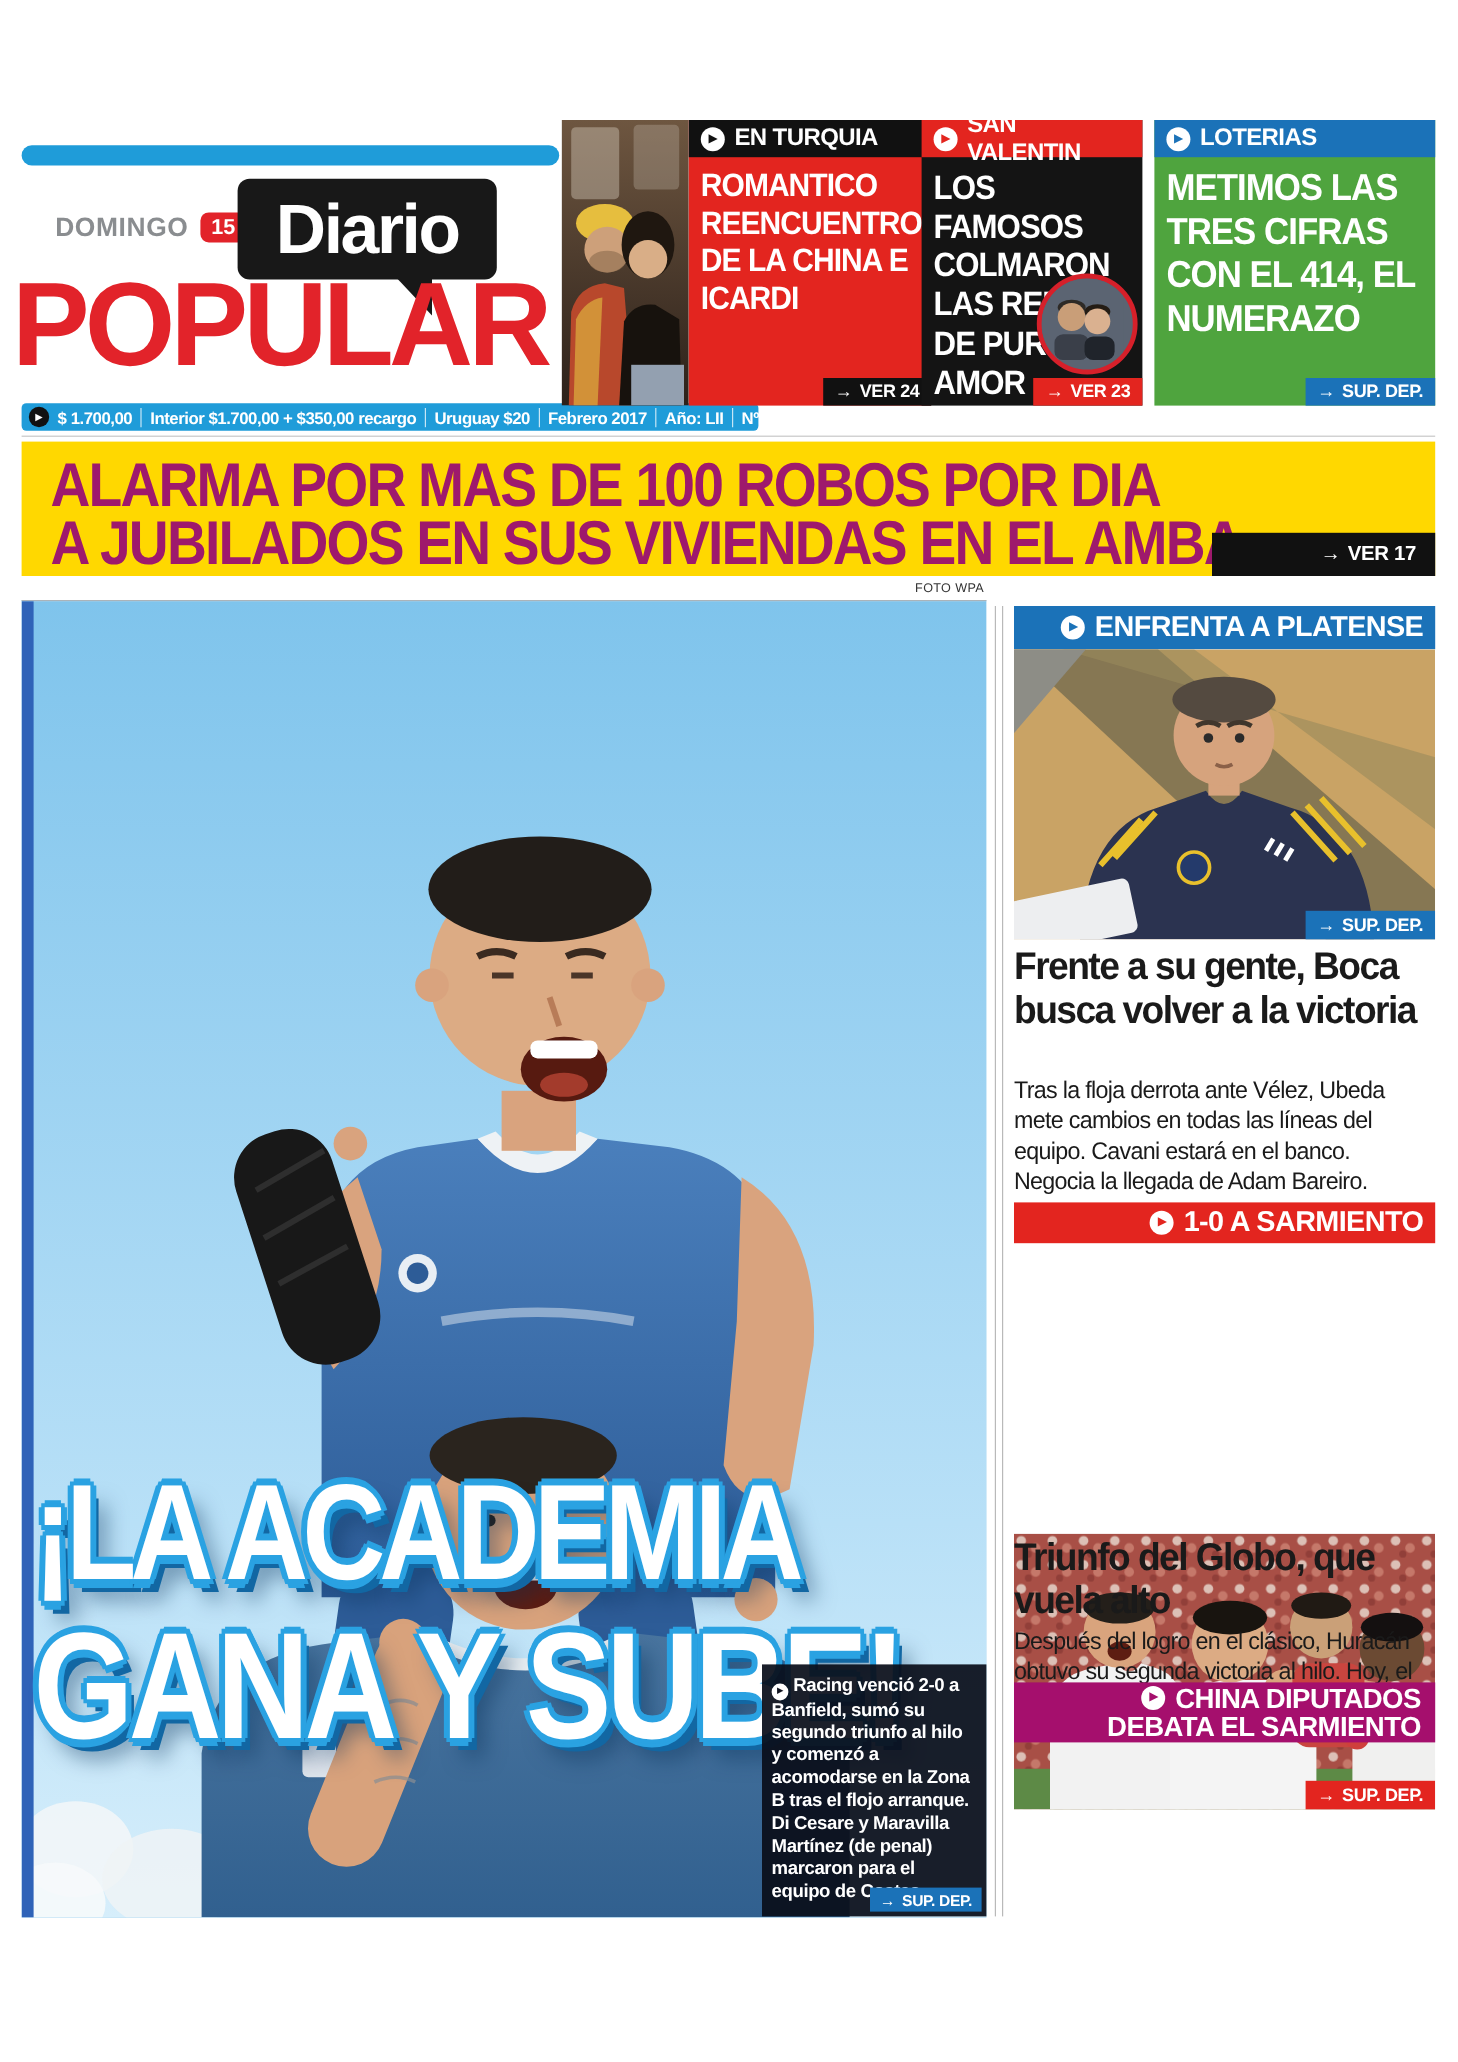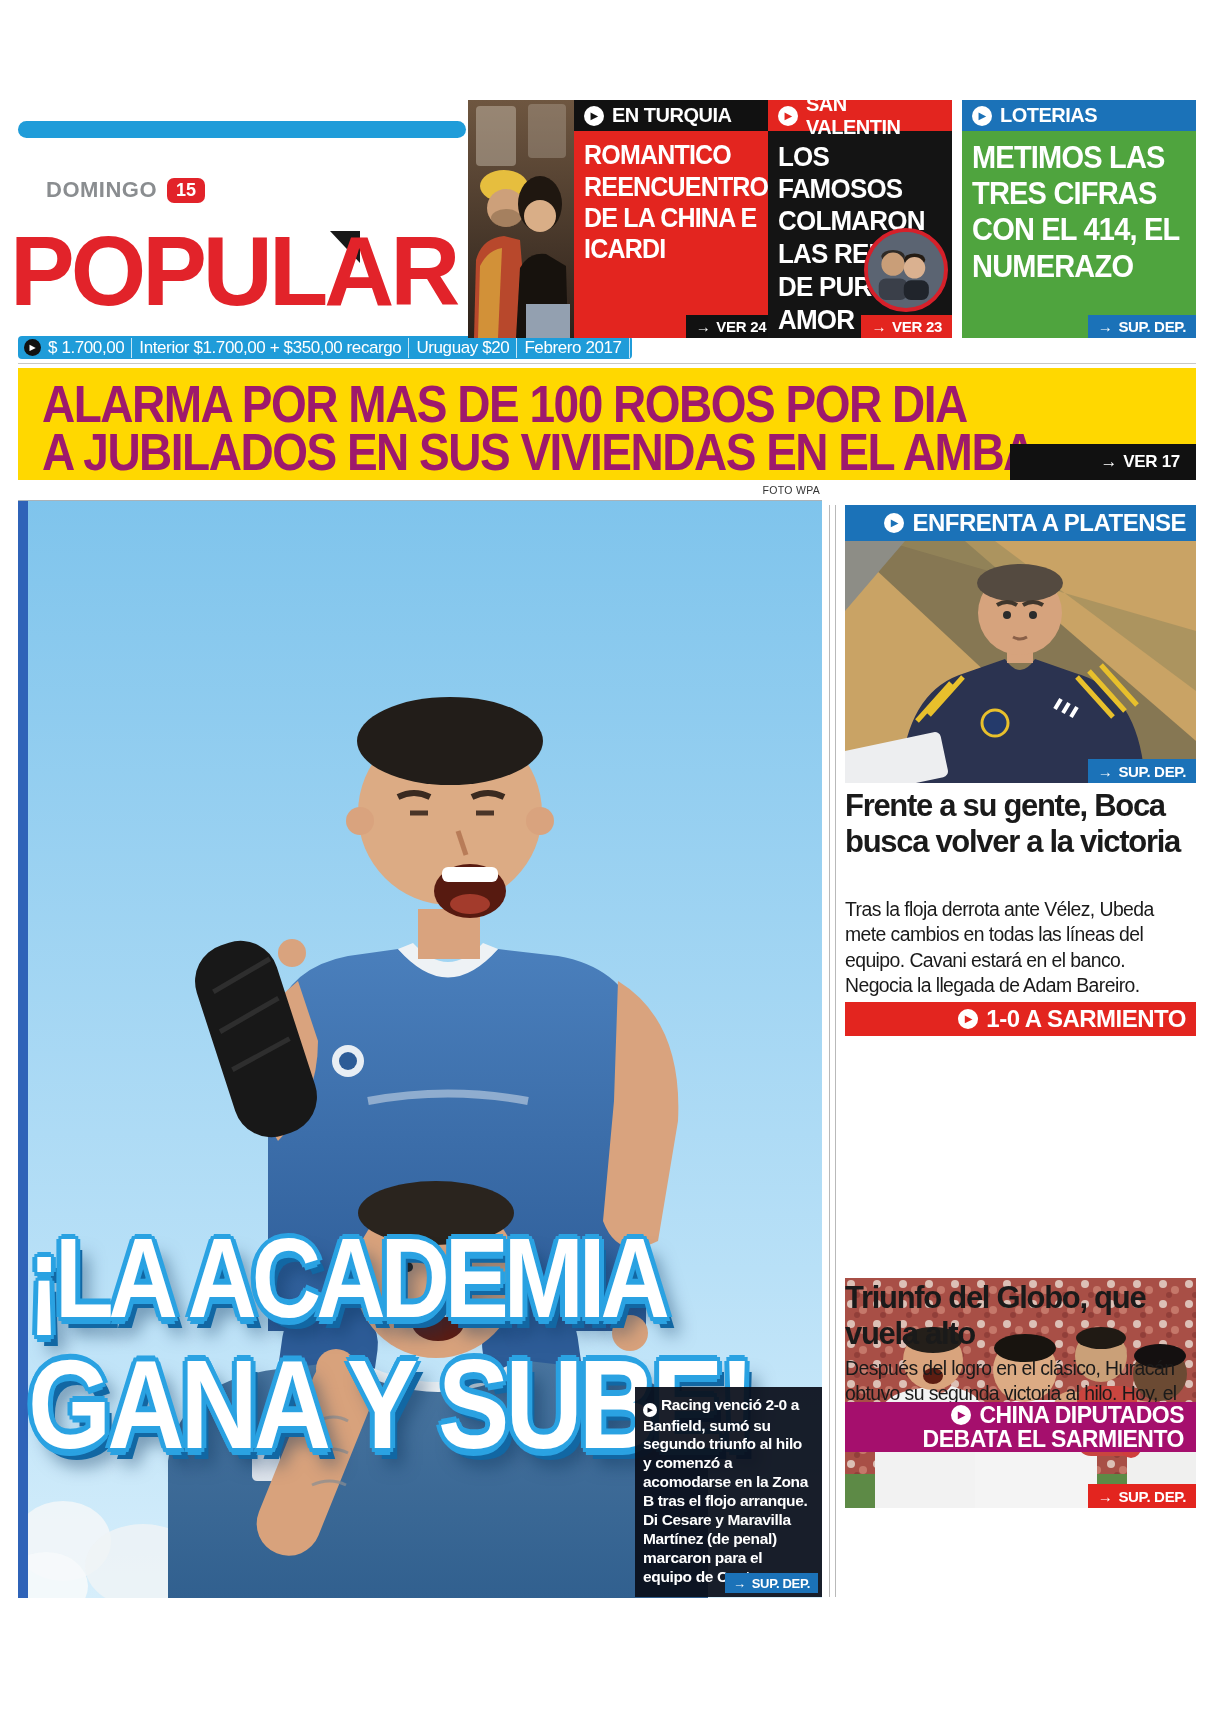--- a/index.html
+++ b/index.html
@@ -24,34 +24,34 @@
   .k-red{background:#e3251f;}
   .k-blue{background:#1b72b8;}
   .k-magenta{background:#a50f6d;}
   .k-black .play{color:#111;}
   .k-red .play{color:#e3251f;}
   .k-blue .play{color:#1b72b8;}
   .k-magenta .play{color:#a50f6d;}
 
   
   .top-blue-bar{left:18px;top:121px;width:448px;height:17px;background:#1f9cd9;border-radius:9px;}
-  .date-row{left:46px;top:177px;display:flex;align-items:flex-end;gap:10px;}
+  .date-row{left:46px;top:177px;display:flex;align-items:flex-start;gap:10px;}
   .date-label{font-size:22px;font-weight:bold;color:#8a8d90;letter-spacing:0.5px;}
   .date-badge{background:#e2232a;color:#fff;font-size:18px;font-weight:bold;
               padding:2px 9px;border-radius:7px;}
   .diario-box{left:198px;top:149px;width:216px;height:84px;background:#181818;border-radius:10px;
               display:flex;align-items:center;justify-content:center;}
   .diario-text{color:#fff;font-size:58px;font-weight:bold;letter-spacing:-2px;}
   .diario-tail{left:330px;top:231px;width:0;height:0;border-top:32px solid #181818;
                border-left:30px solid transparent;}
   .popular-text{left:10px;top:224px;font-size:97px;font-weight:bold;color:#e2232a;
                 letter-spacing:-4px;line-height:0.95;transform:scaleY(1.02);transform-origin:top left;}
   .price-bar{left:18px;top:336px;width:614px;height:23px;background:#1f9cd9;border-radius:4px;
              display:flex;align-items:center;gap:0;padding:0 6px;box-sizing:border-box;color:#fff;}
-  .pseg{font-size:17px;font-weight:normal;letter-spacing:-0.4px;padding:0 7px;white-space:nowrap;}
+  .pseg{font-size:14px;font-weight:bold;letter-spacing:-0.4px;padding:0 7px;white-space:nowrap;}
   .pseg + .pseg{border-left:1.5px solid rgba(255,255,255,.75);}
 
   
   .teaser{top:100px;height:238px;position:absolute;}
   .t1{left:468px;width:288px;display:flex;}
   .t1-photo{width:106px;height:238px;flex:none;}
   .t1-panel{flex:1;background:#e3251f;position:relative;display:flex;flex-direction:column;}
   .t1 .kicker{height:31px;font-size:20px;}
   .teaser-title{color:#fff;font-weight:bold;letter-spacing:-0.8px;line-height:1.16;
                 padding:8px 8px 0 10px;transform:scaleY(1.08);transform-origin:top left;}
@@ -115,20 +115,23 @@
 </style>
 </head>
 <body>
 
 <div class="page">
 
   <div class="abs top-blue-bar"></div>
   <div class="abs date-row">
     <span class="date-label">DOMINGO</span>
     <span class="date-badge">15</span>
+  </div>
+  <div class="abs diario-box">
+    <span class="diario-text">Diario</span>
   </div>
   <div class="abs diario-tail"></div>
   <div class="abs popular-text">POPULAR</div>
 
   <div class="abs price-bar">
     <span class="play play-dark">▶</span>
     <span class="pseg">$ 1.700,00</span>
     <span class="pseg">Interior $1.700,00 + $350,00 recargo</span>
     <span class="pseg">Uruguay $20</span>
     <span class="pseg">Febrero 2017</span>

